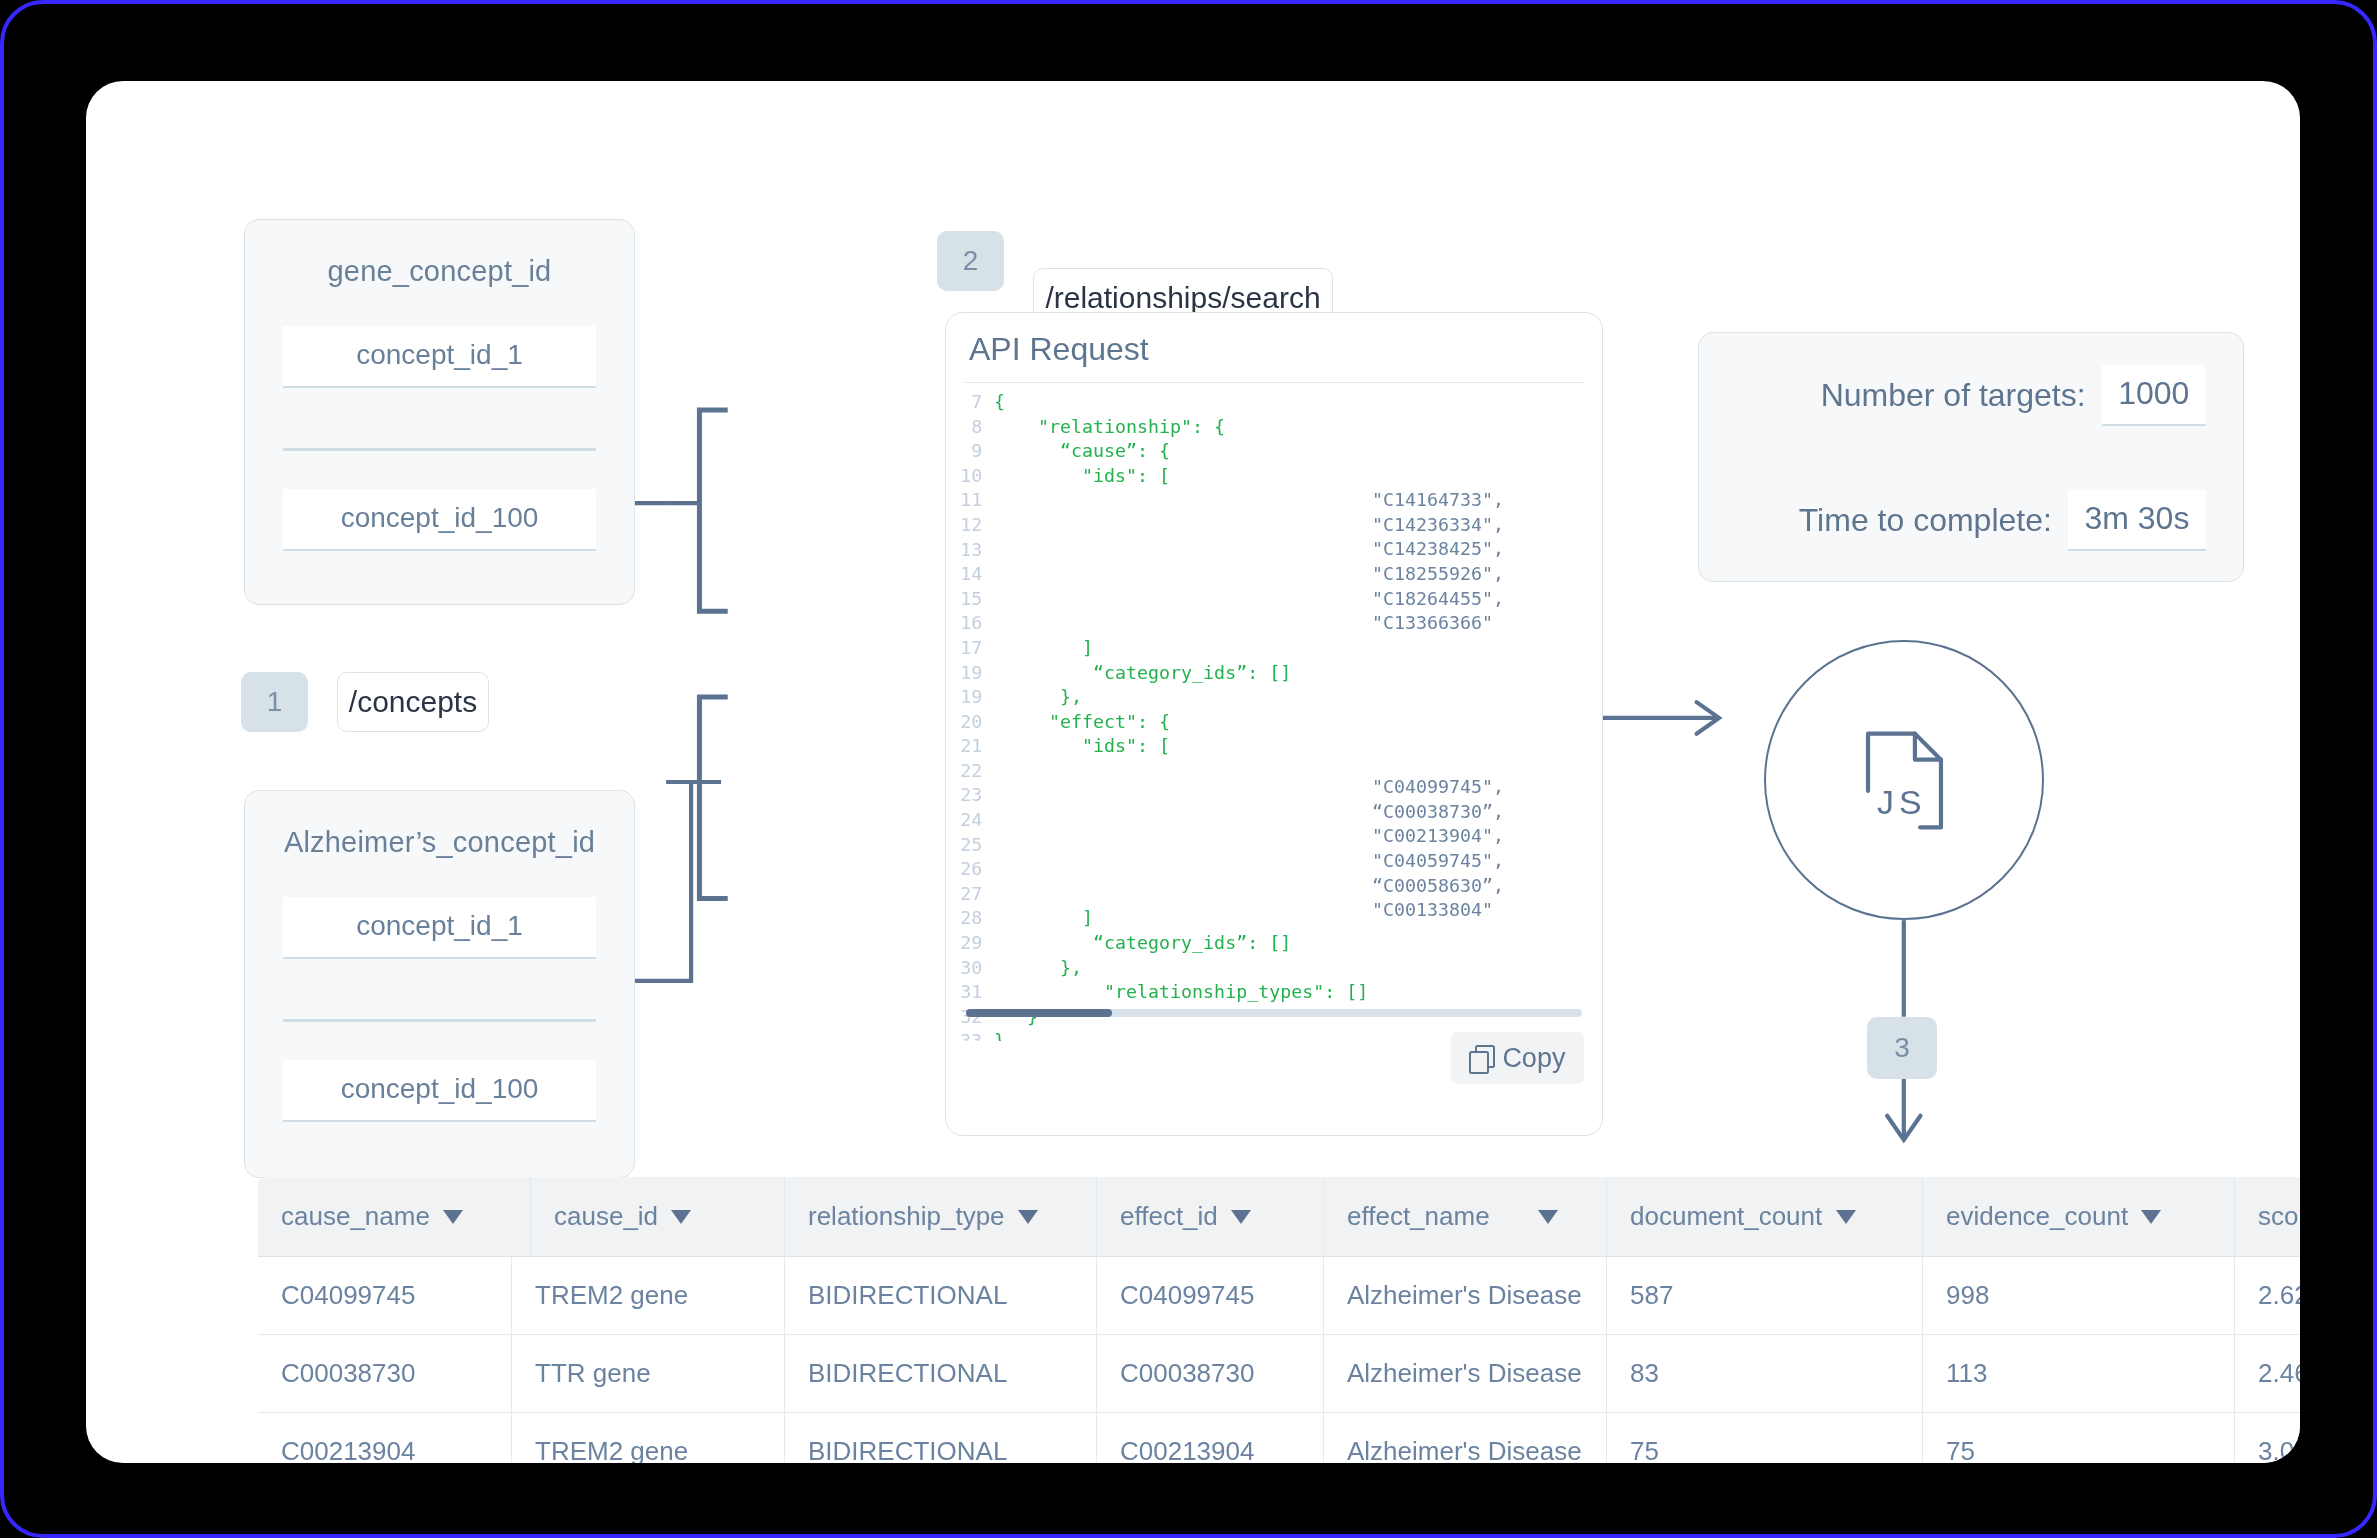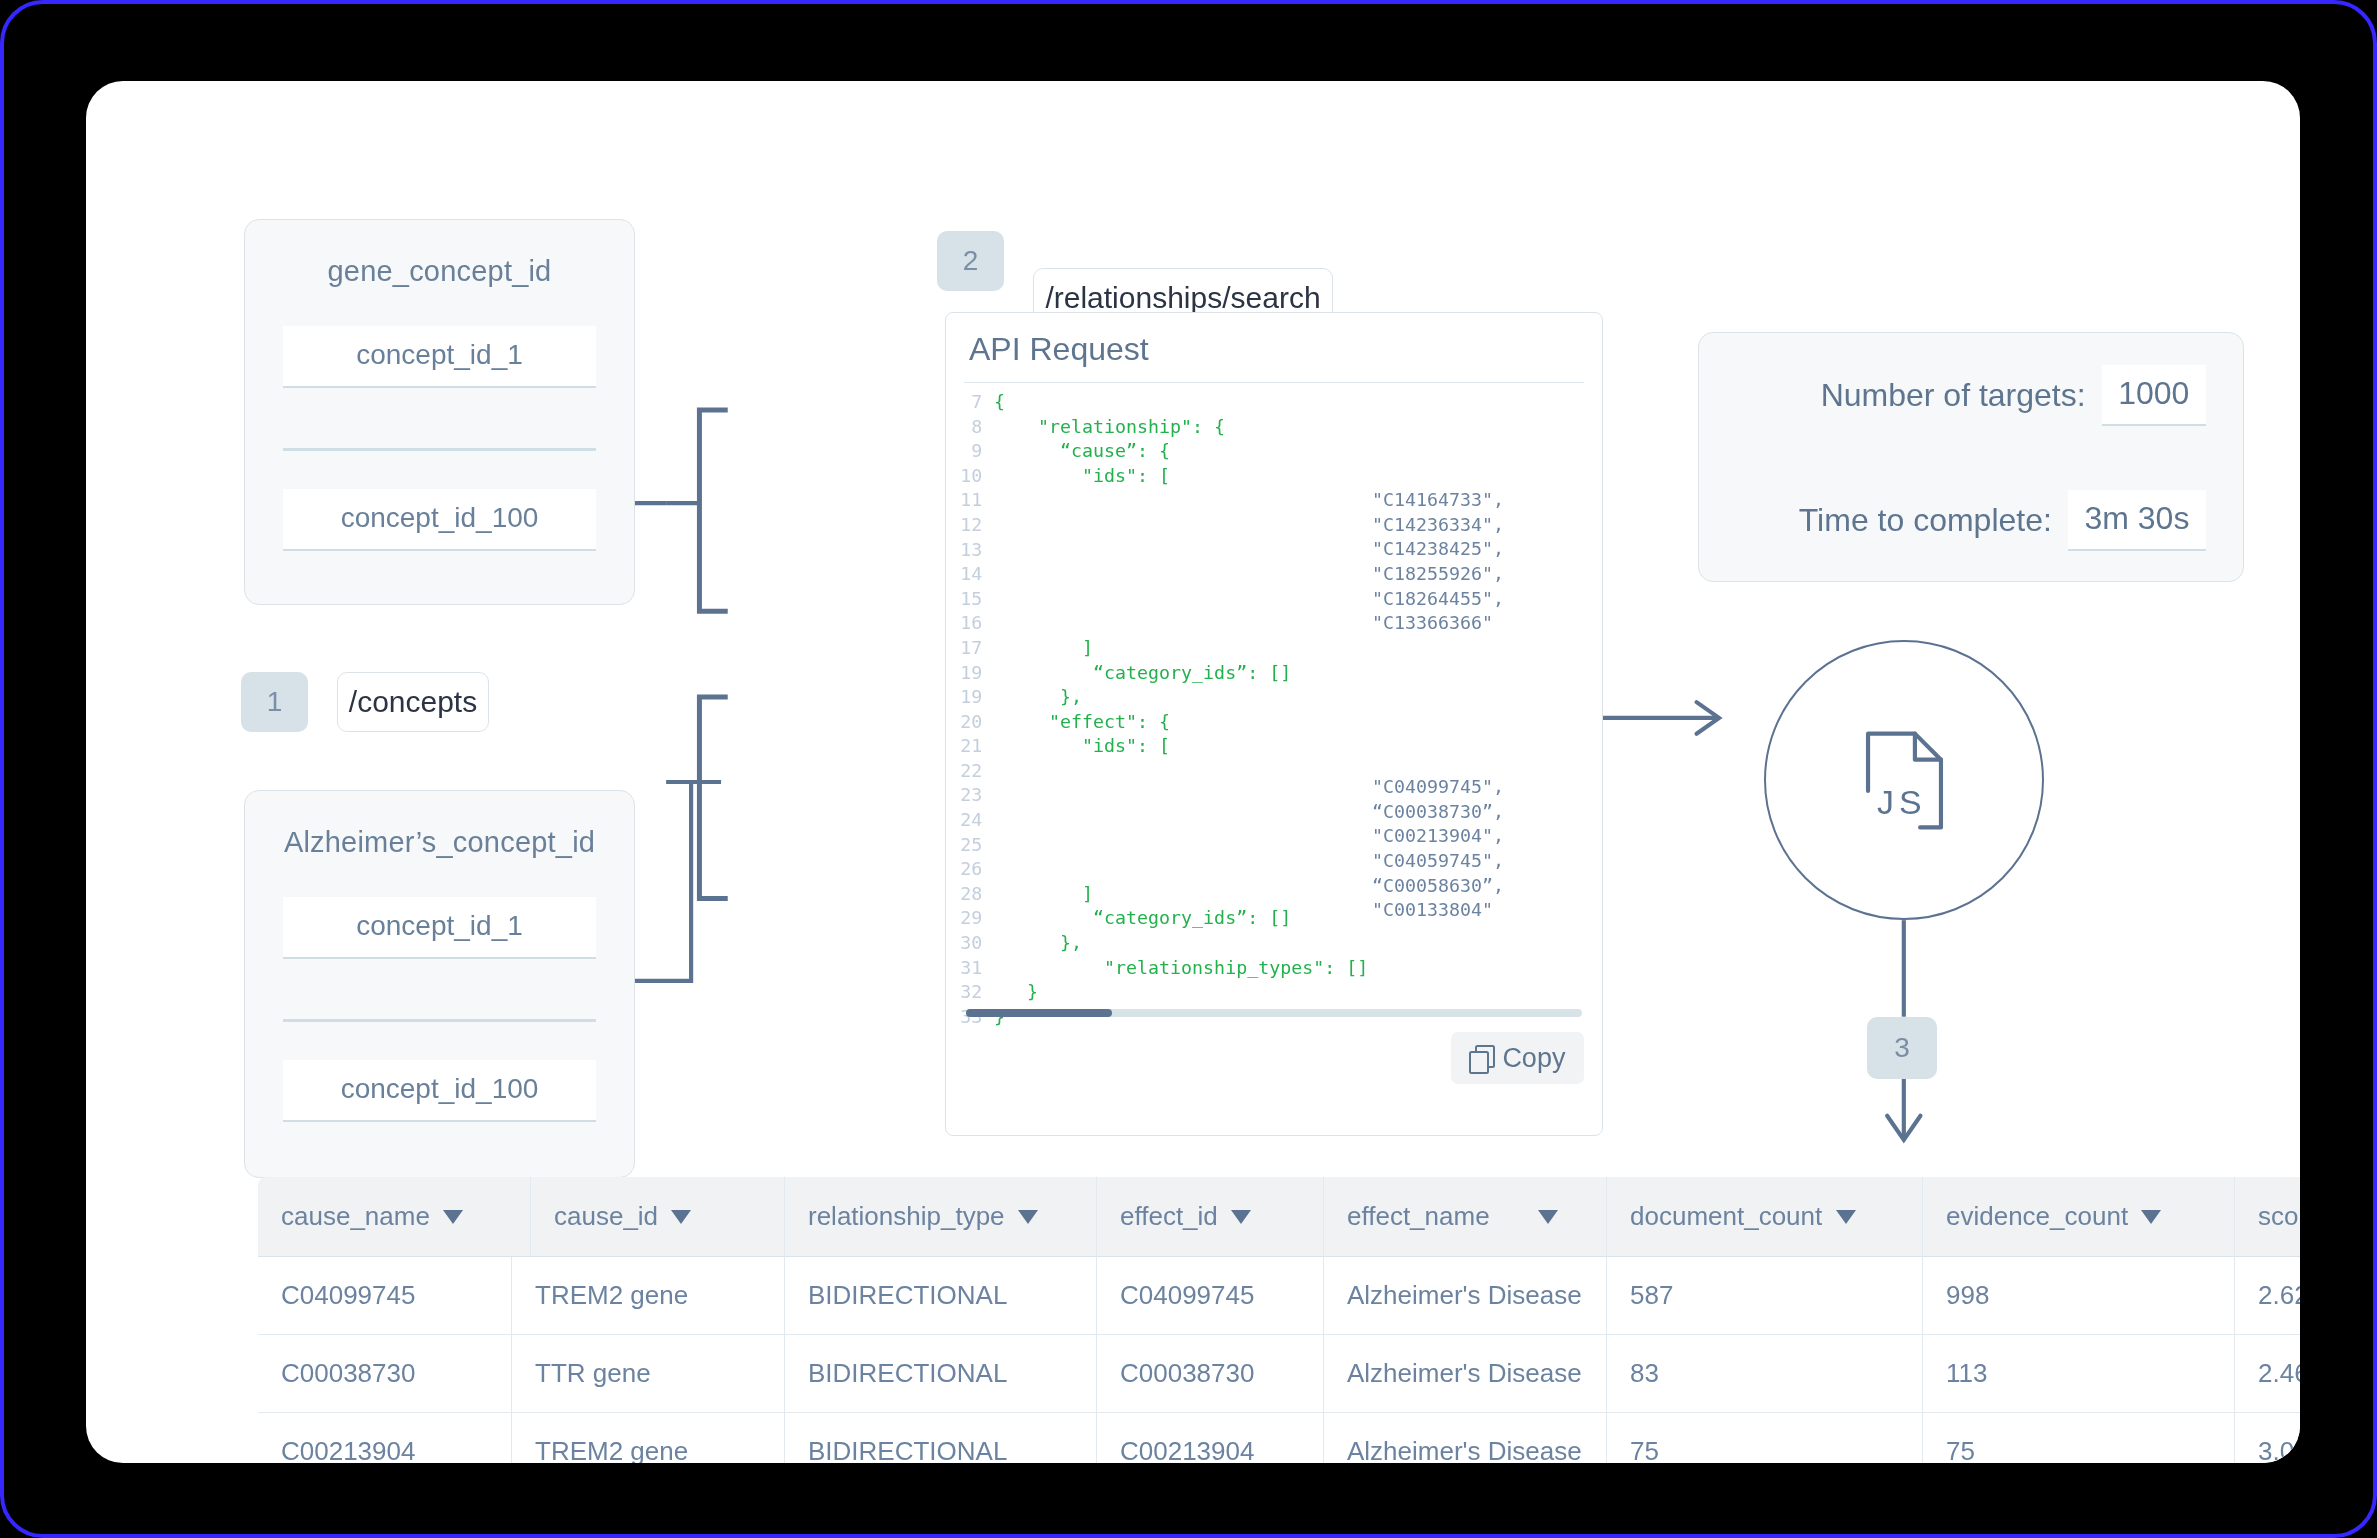--- a/index.html
+++ b/index.html
@@ -98,21 +98,21 @@
     font-size: 28px;
   }
 
   
   #api-panel {
     position: absolute;
     left: 859px; top: 231px;
     width: 658px; height: 824px;
     background: #ffffff;
     border: 1.7px solid #dbe3e8;
-    border-radius: 8px;
+    border-radius: 18px;
     overflow: hidden;
   }
   #api-panel-title {
     color: #5e7590;
     font-size: 32px;
     padding: 18.3px 23px 13.3px;
   }
   #api-panel-rule {
     height: 1.7px; background: #dfe6ec; margin: 0 18.3px;
   }
@@ -318,20 +318,21 @@
             <div class="code-line"><span class="ln">17</span><span class="ct">        ]</span></div>
             <div class="code-line"><span class="ln">19</span><span class="ct">         “category_ids”: []</span></div>
             <div class="code-line"><span class="ln">19</span><span class="ct">      },</span></div>
             <div class="code-line"><span class="ln">20</span><span class="ct">     "effect": {</span></div>
             <div class="code-line"><span class="ln">21</span><span class="ct">        "ids": [</span></div>
             <div class="code-line"><span class="ln">22</span><span class="ct"></span></div>
             <div class="code-line"><span class="ln">23</span><span class="ct"></span></div>
             <div class="code-line"><span class="ln">24</span><span class="ct"></span></div>
             <div class="code-line"><span class="ln">25</span><span class="ct"></span></div>
             <div class="code-line"><span class="ln">26</span><span class="ct"></span></div>
+            <div class="code-line"><span class="ln">27</span><span class="ct"></span></div>
             <div class="code-line"><span class="ln">28</span><span class="ct">        ]</span></div>
             <div class="code-line"><span class="ln">29</span><span class="ct">         “category_ids”: []</span></div>
             <div class="code-line"><span class="ln">30</span><span class="ct">      },</span></div>
             <div class="code-line"><span class="ln">31</span><span class="ct">          "relationship_types": []</span></div>
             <div class="code-line"><span class="ln">32</span><span class="ct">   }</span></div>
             <div class="code-line"><span class="ln">33</span><span class="ct">}</span></div>
           </div>
 
         <div id="cause-ids-col" style="position:absolute;left:426px;top:105px;">
             <div class="ct-id" style="height: 24.6px; white-space: pre;">"C14164733",</div>

